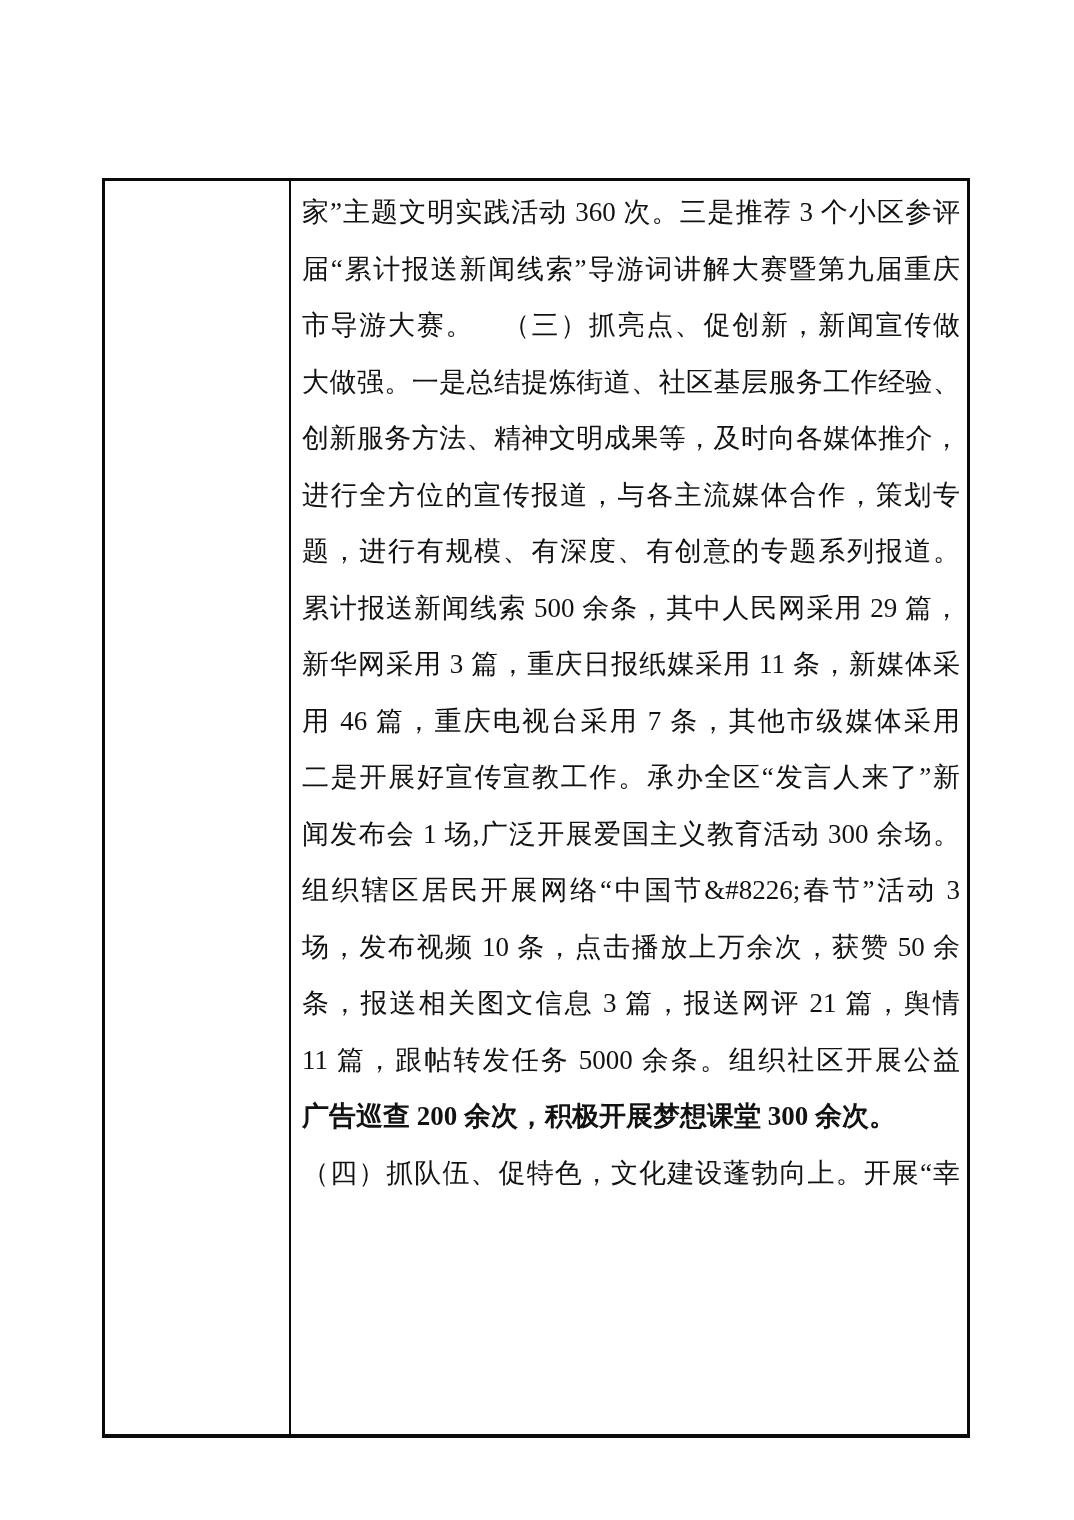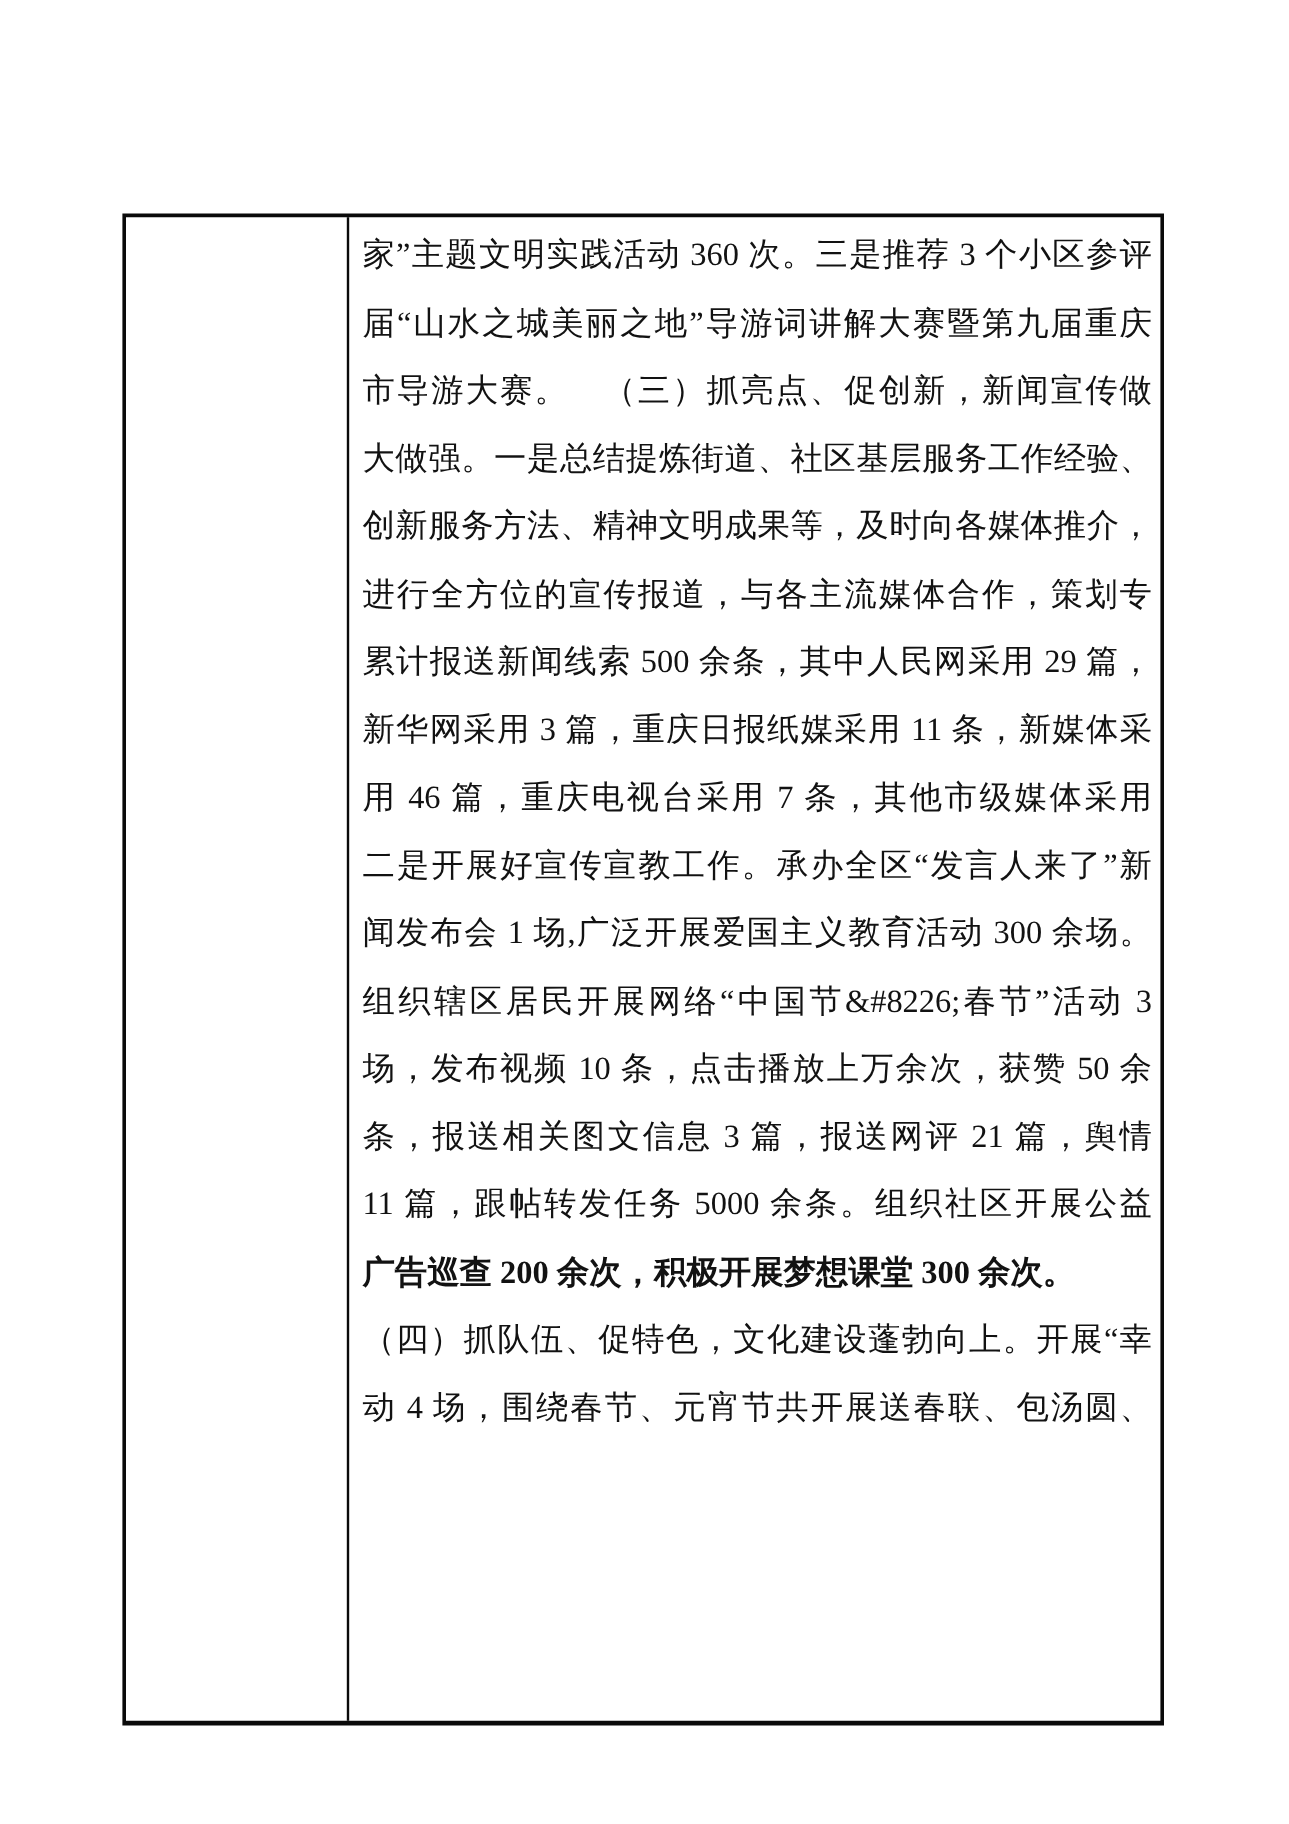--- a/index.html
+++ b/index.html
@@ -61,33 +61,33 @@
 </style>
 </head>
 <body>
 
 <div class="page">
   <div class="report-table">
     <div class="cell-left"></div>
     <div class="cell-right">
       <div>
           <div class="line">家”主题文明实践活动 360 次。三是推荐 3 个小区参评</div>
-          <div class="line">届“山水之城美丽之地”导游词讲解大赛暨第九届重庆</div>
+          <div class="line">届“累计报送新闻线索”导游词讲解大赛暨第九届重庆</div>
           <div class="line">市导游大赛。　（三）抓亮点、促创新，新闻宣传做</div>
           <div class="line">大做强。一是总结提炼街道、社区基层服务工作经验、</div>
           <div class="line">创新服务方法、精神文明成果等，及时向各媒体推介，</div>
           <div class="line">进行全方位的宣传报道，与各主流媒体合作，策划专</div>
+          <div class="line">题，进行有规模、有深度、有创意的专题系列报道。</div>
           <div class="line">累计报送新闻线索 500 余条，其中人民网采用 29 篇，</div>
           <div class="line">新华网采用 3 篇，重庆日报纸媒采用 11 条，新媒体采</div>
           <div class="line">用 46 篇，重庆电视台采用 7 条，其他市级媒体采用</div>
           <div class="line">二是开展好宣传宣教工作。承办全区“发言人来了”新</div>
           <div class="line">闻发布会 1 场,广泛开展爱国主义教育活动 300 余场。</div>
           <div class="line">组织辖区居民开展网络“中国节&amp;#8226;春节”活动 3</div>
           <div class="line">场，发布视频 10 条，点击播放上万余次，获赞 50 余</div>
           <div class="line">条，报送相关图文信息 3 篇，报送网评 21 篇，舆情</div>
           <div class="line">11 篇，跟帖转发任务 5000 余条。组织社区开展公益</div>
           <div class="line no-fill">广告巡查 200 余次，积极开展梦想课堂 300 余次。</div>
           <div class="line">（四）抓队伍、促特色，文化建设蓬勃向上。开展“幸</div>
-          <div class="line">动 4 场，围绕春节、元宵节共开展送春联、包汤圆、</div>
         </div>
     </div>
   </div>
 </div>
 
 </body></html>

